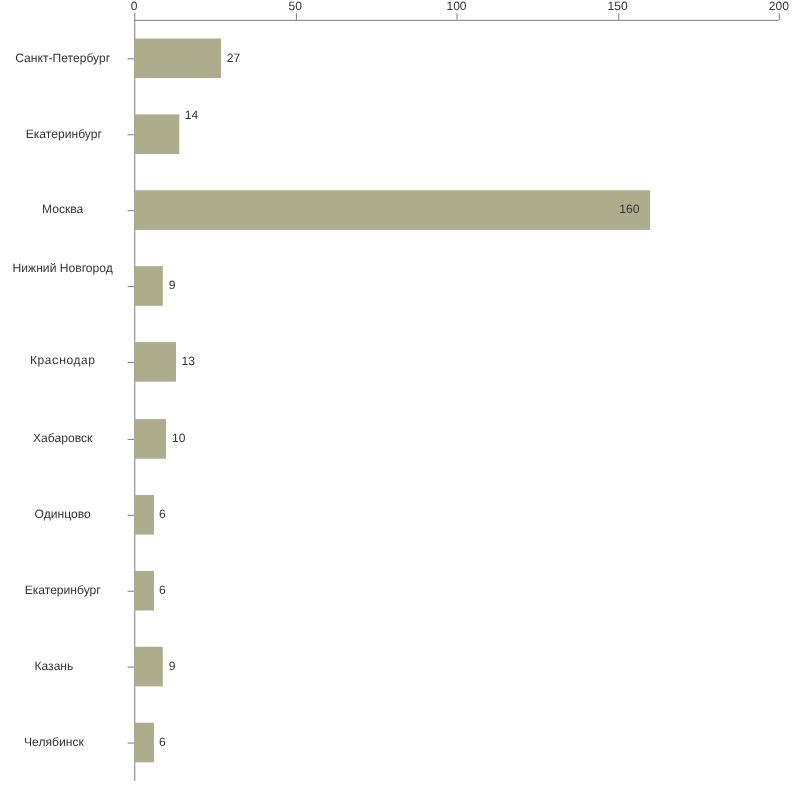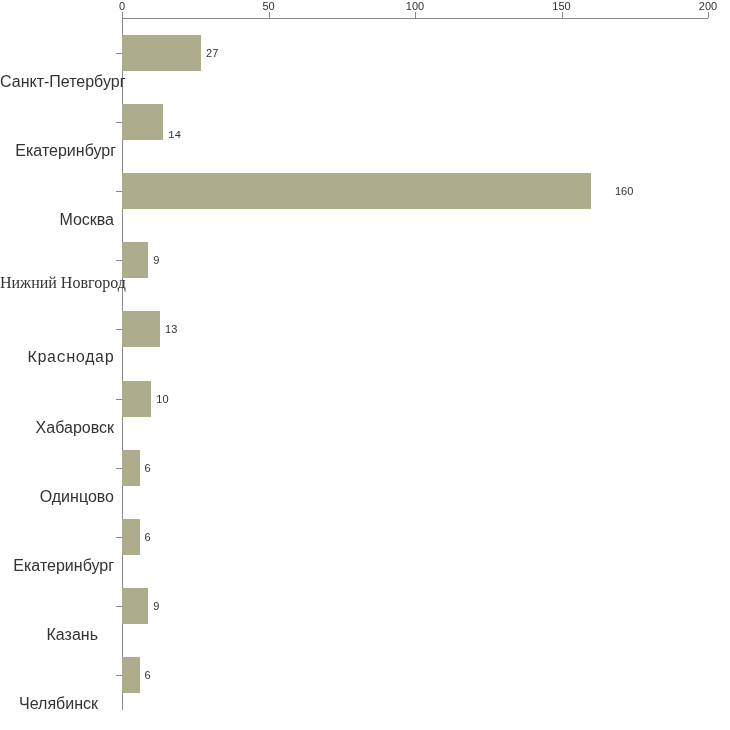--- a/index.html
+++ b/index.html
@@ -57,26 +57,25 @@
     position: absolute;
     left: 116px;
     width: 6px;
     height: 1px;
     background: #888888;
   }
   .label-wrap {
     position: absolute;
     left: 0px;
     width: 114px;
-    text-align: right;
-    font-size: 16px;
+    text-align: center;
+    font-size: 11px;
     color: #333333;
     white-space: nowrap;
     transform: translateY(-50%);
-    margin-top: 29px;
   }
   .bar {
     position: absolute;
     background: #adad8e;
   }
   .bar-value {
     position: absolute;
     font-size: 11px;
     color: #333333;
     white-space: nowrap;
@@ -112,35 +111,35 @@
       <div class="y-tick" style="top: 399px;"></div>
       <div class="y-tick" style="top: 468px;"></div>
       <div class="y-tick" style="top: 537px;"></div>
       <div class="y-tick" style="top: 606px;"></div>
       <div class="y-tick" style="top: 675px;"></div>
     </div>
   <div id="cat-labels">
       <div class="label-wrap" style="top: 52.6px; padding-right: 8px; box-sizing: border-box; width: 122px;"><span>Санкт-Петербург</span></div>
       <div class="label-wrap" style="top: 121.8px; padding-right: 6px; box-sizing: border-box; width: 122px;"><span>Екатеринбург</span></div>
       <div class="label-wrap" style="top: 191px; padding-right: 8px; box-sizing: border-box; width: 122px;"><span>Москва</span></div>
-      <div class="label-wrap" style="top: 254px; padding-right: 8px; box-sizing: border-box; width: 122px; font-family: Liberation Serif, serif;"><span>Нижний Новгород</span></div>
+      <div class="label-wrap" style="top: 244px; padding-right: 8px; box-sizing: border-box; width: 122px;"><span>Нижний Новгород</span></div>
       <div class="label-wrap" style="top: 329.4px; padding-right: 8px; box-sizing: border-box; width: 122px; font-family: Liberation Mono, monospace;"><span>Краснодар</span></div>
       <div class="label-wrap" style="top: 398.6px; padding-right: 8px; box-sizing: border-box; width: 122px;"><span>Хабаровск</span></div>
       <div class="label-wrap" style="top: 467.8px; padding-right: 8px; box-sizing: border-box; width: 122px;"><span>Одинцово</span></div>
       <div class="label-wrap" style="top: 537px; padding-right: 8px; box-sizing: border-box; width: 122px;"><span>Екатеринбург</span></div>
       <div class="label-wrap" style="top: 606.2px; padding-right: 24px; box-sizing: border-box; width: 122px;"><span>Казань</span></div>
       <div class="label-wrap" style="top: 675.4px; padding-right: 8px; box-sizing: border-box; width: 106px;"><span>Челябинск</span></div>
     </div>
   <div id="bars">
       <div class="bar" style="left: 122px; top: 34.6px; width: 79.11px; height: 36px; background: rgb(173, 173, 142);"></div>
       <div class="bar-value" style="left: 206.11px; top: 52.6px;">27</div>
       <div class="bar" style="left: 122px; top: 103.8px; width: 41.02px; height: 36px; background: rgb(173, 173, 142);"></div>
-      <div class="bar-value" style="left: 168.02px; top: 135px; font-family: Liberation Mono, monospace;">14</div>
+      <div class="bar-value" style="left: 168.02px; top: 105px;">14</div>
       <div class="bar" style="left: 122px; top: 173px; width: 468.8px; height: 36px; background: rgb(173, 173, 142);"></div>
-      <div class="bar-value" style="left: 615px; top: 191px;">160</div>
+      <div class="bar-value" style="left: 563px; top: 191px;">160</div>
       <div class="bar" style="left: 122px; top: 242.2px; width: 26.37px; height: 36px; background: rgb(173, 173, 142);"></div>
       <div class="bar-value" style="left: 153.37px; top: 260.2px;">9</div>
       <div class="bar" style="left: 122px; top: 311.4px; width: 38.09px; height: 36px; background: rgb(173, 173, 142);"></div>
       <div class="bar-value" style="left: 165.09px; top: 329.4px;">13</div>
       <div class="bar" style="left: 122px; top: 380.6px; width: 29.3px; height: 36px; background: rgb(173, 173, 142);"></div>
       <div class="bar-value" style="left: 156.3px; top: 398.6px;">10</div>
       <div class="bar" style="left: 122px; top: 449.8px; width: 17.58px; height: 36px; background: rgb(173, 173, 142);"></div>
       <div class="bar-value" style="left: 144.58px; top: 467.8px;">6</div>
       <div class="bar" style="left: 122px; top: 519px; width: 17.58px; height: 36px; background: rgb(173, 173, 142);"></div>
       <div class="bar-value" style="left: 144.58px; top: 537px;">6</div>

